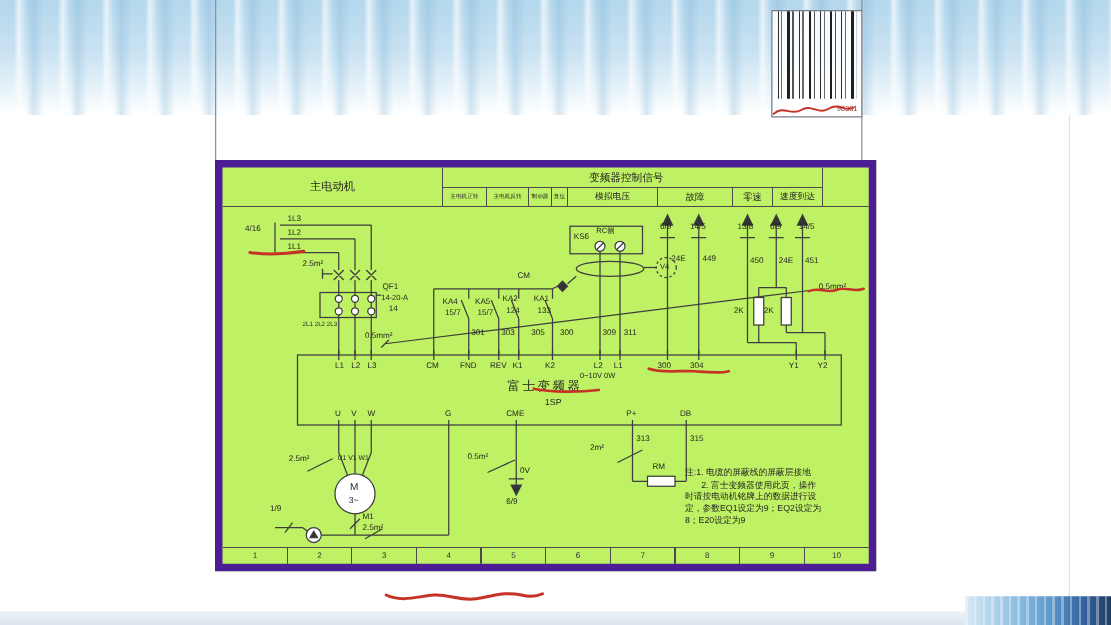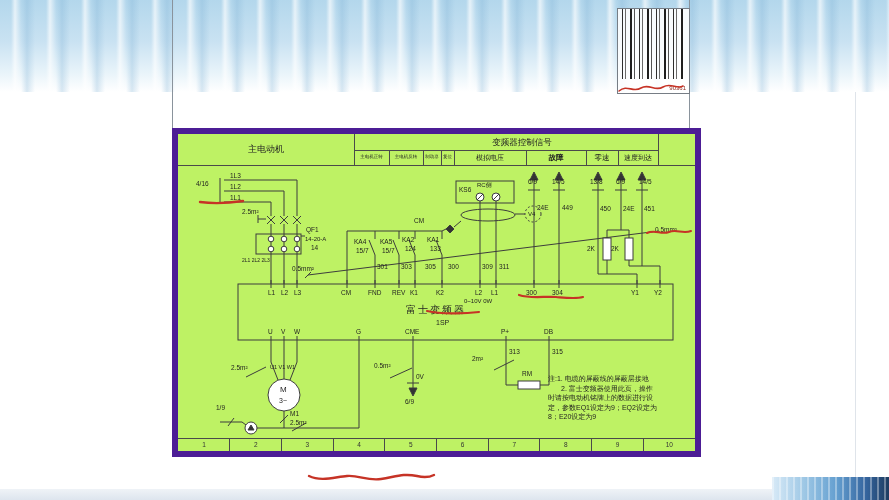--- a/index.html
+++ b/index.html
@@ -123,27 +123,27 @@
         <polygon points="73,291 70,296 76,296" fill="#333"></polygon>
         <path d="M79,294H181 M181,210V294 M114,297L128,289"></path>
         <path d="M235,210V256 M212,244L234,234 M229,249H241"></path>
         <polygon points="235,262 231,254 239,254" fill="#333"></polygon>
         <path d="M328,210V251 M316,236L336,226 M328,251H340 M362,251H371 M371,210V251"></path>
         <rect x="340" y="247" width="22" height="8" fill="#fff"></rect>
       </g>
     </svg>
 
     <div class="hdr-cell" style="left:0;top:0;width:176px;height:31px;font-size:9px;">主电动机</div>
-    <div class="hdr-cell" style="left:192px;top:0;width:304px;height:16px;font-size:8.5px;">变频器控制信号</div>
+    <div class="hdr-cell" style="left:171px;top:0;width:304px;height:16px;font-size:8.5px;">变频器控制信号</div>
     <div class="hdr-cell" style="left:176px;top:16px;width:35px;height:15px;font-size:4.5px;">主电机正转</div>
     <div class="hdr-cell" style="left:211px;top:16px;width:34px;height:15px;font-size:4.5px;">主电机反转</div>
     <div class="hdr-cell" style="left:245px;top:16px;width:18px;height:15px;font-size:4.5px;">制动器</div>
     <div class="hdr-cell" style="left:263px;top:16px;width:13px;height:15px;font-size:4.5px;">复位</div>
     <div class="hdr-cell" style="left:276px;top:16px;width:72px;height:15px;font-size:7px;">模拟电压</div>
-    <div class="hdr-cell" style="left:348px;top:16px;width:60px;height:15px;font-size:7.5px;font-weight:bold;">故障</div>
+    <div class="hdr-cell" style="left:348px;top:16px;width:60px;height:15px;font-size:7.5px;">故障</div>
     <div class="hdr-cell" style="left:408px;top:16px;width:32px;height:15px;font-size:7.5px;">零速</div>
     <div class="hdr-cell" style="left:440px;top:16px;width:40px;height:15px;font-size:7px;">速度到达</div>
 
     <div id="labels">
         <span class="lbl" style="left: 18px; top: 47px;">4/16</span>
         <span class="lbl" style="left: 52px; top: 39px;">1L3</span>
         <span class="lbl" style="left: 52px; top: 50px;">1L2</span>
         <span class="lbl" style="left: 52px; top: 61px;">1L1</span>
         <span class="lbl" style="left: 64px; top: 75px;">2.5m²</span>
         <span class="lbl" style="left: 128px; top: 93px;">QF1</span>

